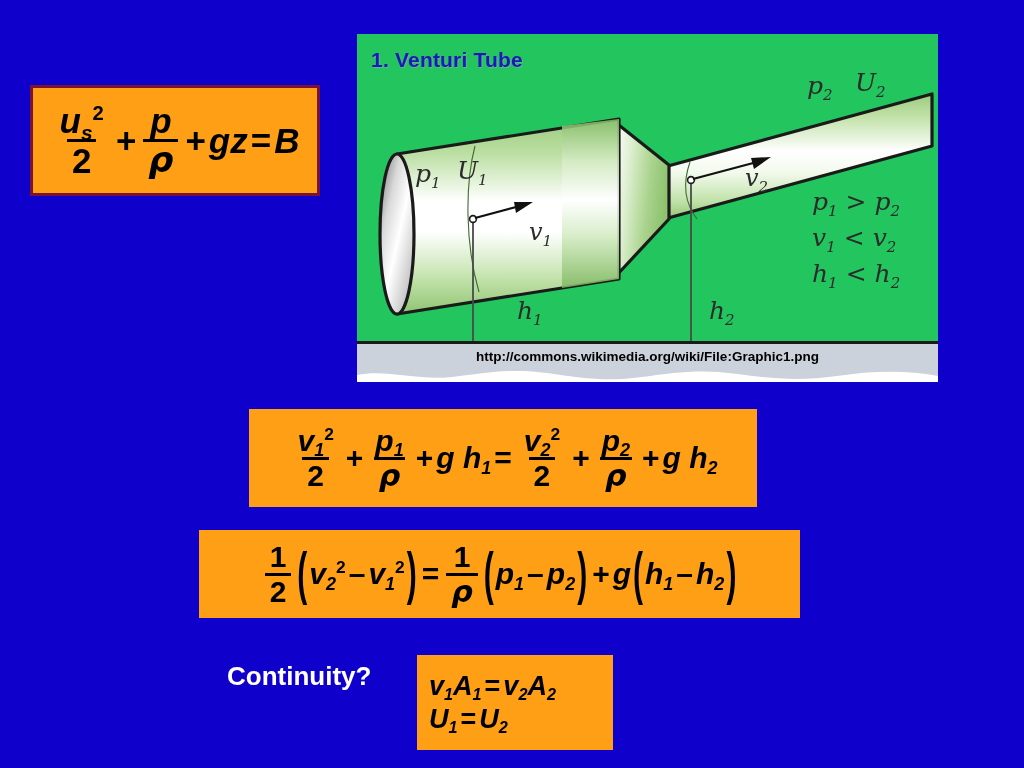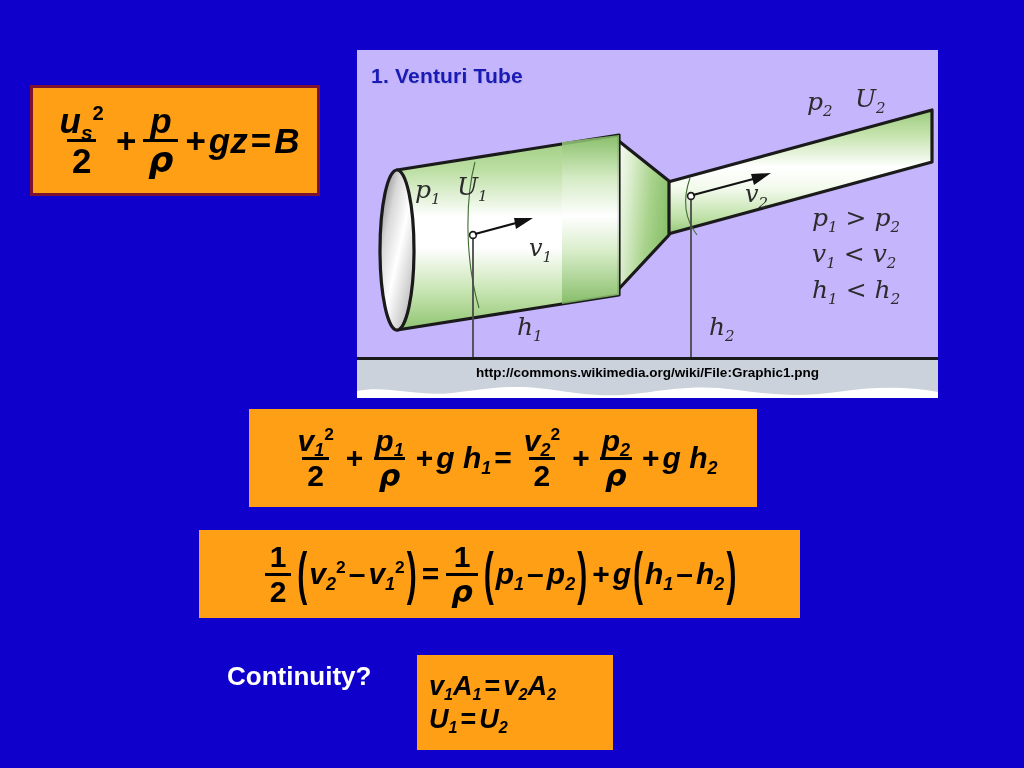--- a/index.html
+++ b/index.html
@@ -94,24 +94,24 @@
     top: 85px;
     width: 290px;
     height: 111px;
     font-size: 35px;
   }
 
   
   #figure-panel {
     position: absolute;
     left: 357px;
-    top: 50px;
+    top: 34px;
     width: 581px;
     height: 348px;
-    background: #c4b5fd;
+    background: #22c55e;
     overflow: hidden;
   }
   #figure-title {
     position: absolute;
     left: 14px;
     top: 14px;
     font-size: 21px;
     font-weight: bold;
     color: #1a1ab4;
     letter-spacing: 0.2px;

